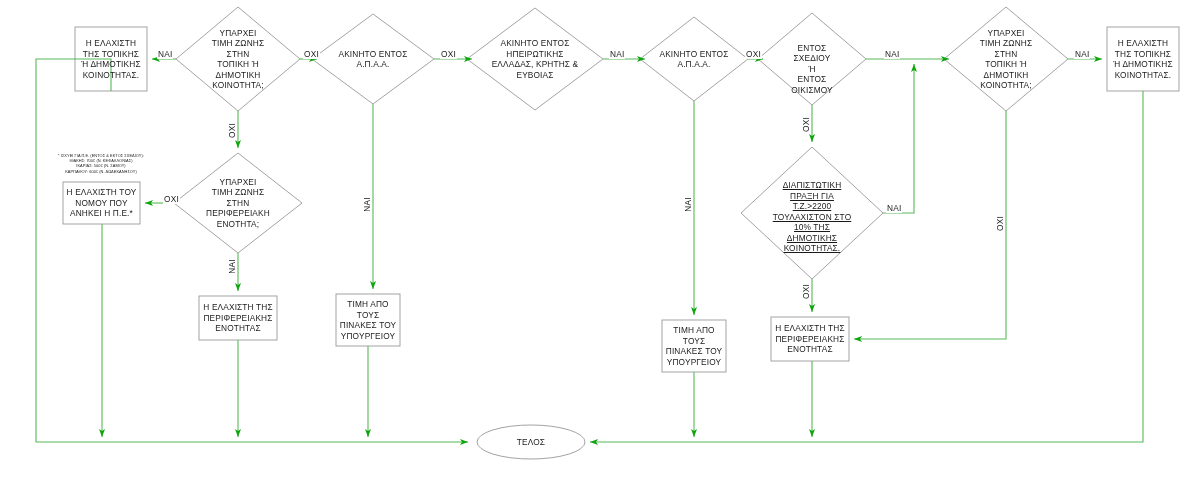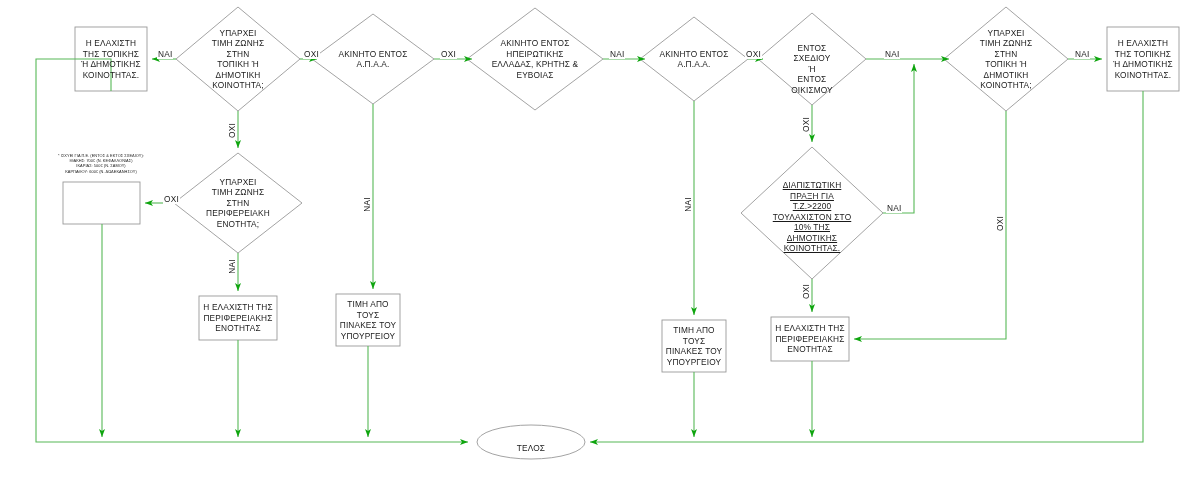--- a/index.html
+++ b/index.html
@@ -168,20 +168,23 @@
   <div class="shape-text" style="left:1105px;top:27px;width:76px;height:64px;">Η ΕΛΑΧΙΣΤΗ
 ΤΗΣ ΤΟΠΙΚΗΣ
 Ή ΔΗΜΟΤΙΚΗΣ
 ΚΟΙΝΟΤΗΤΑΣ.</div>
 
   <div class="shape-text" style="left:188px;top:173px;width:100px;height:60px;">ΥΠΑΡΧΕΙ
 ΤΙΜΗ ΖΩΝΗΣ
 ΣΤΗΝ
 ΠΕΡΙΦΕΡΕΙΑΚΗ
 ΕΝΟΤΗΤΑ;</div>
+  <div class="shape-text" style="left:61px;top:182px;width:81px;height:42px;">Η ΕΛΑΧΙΣΤΗ ΤΟΥ
+ΝΟΜΟΥ ΠΟΥ
+ΑΝΗΚΕΙ Η Π.Ε.*</div>
   <div class="shape-text" style="left:759px;top:180px;width:106px;height:74px;text-decoration:underline;">ΔΙΑΠΙΣΤΩΤΙΚΗ
 ΠΡΑΞΗ ΓΙΑ
 Τ.Ζ.&gt;2200
 ΤΟΥΛΑΧΙΣΤΟΝ ΣΤΟ
 10% ΤΗΣ
 ΔΗΜΟΤΙΚΗΣ
 ΚΟΙΝΟΤΗΤΑΣ.</div>
 
   <div class="shape-text" style="left:197px;top:296px;width:82px;height:44px;">Η ΕΛΑΧΙΣΤΗ ΤΗΣ
 ΠΕΡΙΦΕΡΕΙΑΚΗΣ
@@ -190,21 +193,21 @@
 ΤΟΥΣ
 ΠΙΝΑΚΕΣ ΤΟΥ
 ΥΠΟΥΡΓΕΙΟΥ</div>
   <div class="shape-text" style="left:660px;top:320px;width:68px;height:52px;">ΤΙΜΗ ΑΠΟ
 ΤΟΥΣ
 ΠΙΝΑΚΕΣ ΤΟΥ
 ΥΠΟΥΡΓΕΙΟΥ</div>
   <div class="shape-text" style="left:769px;top:317px;width:82px;height:44px;">Η ΕΛΑΧΙΣΤΗ ΤΗΣ
 ΠΕΡΙΦΕΡΕΙΑΚΗΣ
 ΕΝΟΤΗΤΑΣ</div>
-  <div class="shape-text" style="left:481px;top:430px;width:100px;height:24px;margin-top:6px;">ΤΕΛΟΣ</div>
+  <div class="shape-text" style="left:481px;top:430px;width:100px;height:24px;">ΤΕΛΟΣ</div>
 
   <div class="edge-label" style="left:157px;top:50px;">ΝΑΙ</div>
   <div class="edge-label" style="left:303px;top:50px;">ΟΧΙ</div>
   <div class="edge-label" style="left:440px;top:50px;">ΟΧΙ</div>
   <div class="edge-label" style="left:609px;top:50px;">ΝΑΙ</div>
   <div class="edge-label" style="left:745px;top:50px;">ΟΧΙ</div>
   <div class="edge-label" style="left:884px;top:50px;">ΝΑΙ</div>
   <div class="edge-label" style="left:1074px;top:50px;">ΝΑΙ</div>
   <div class="edge-label" style="left:163px;top:195px;">ΟΧΙ</div>
 

